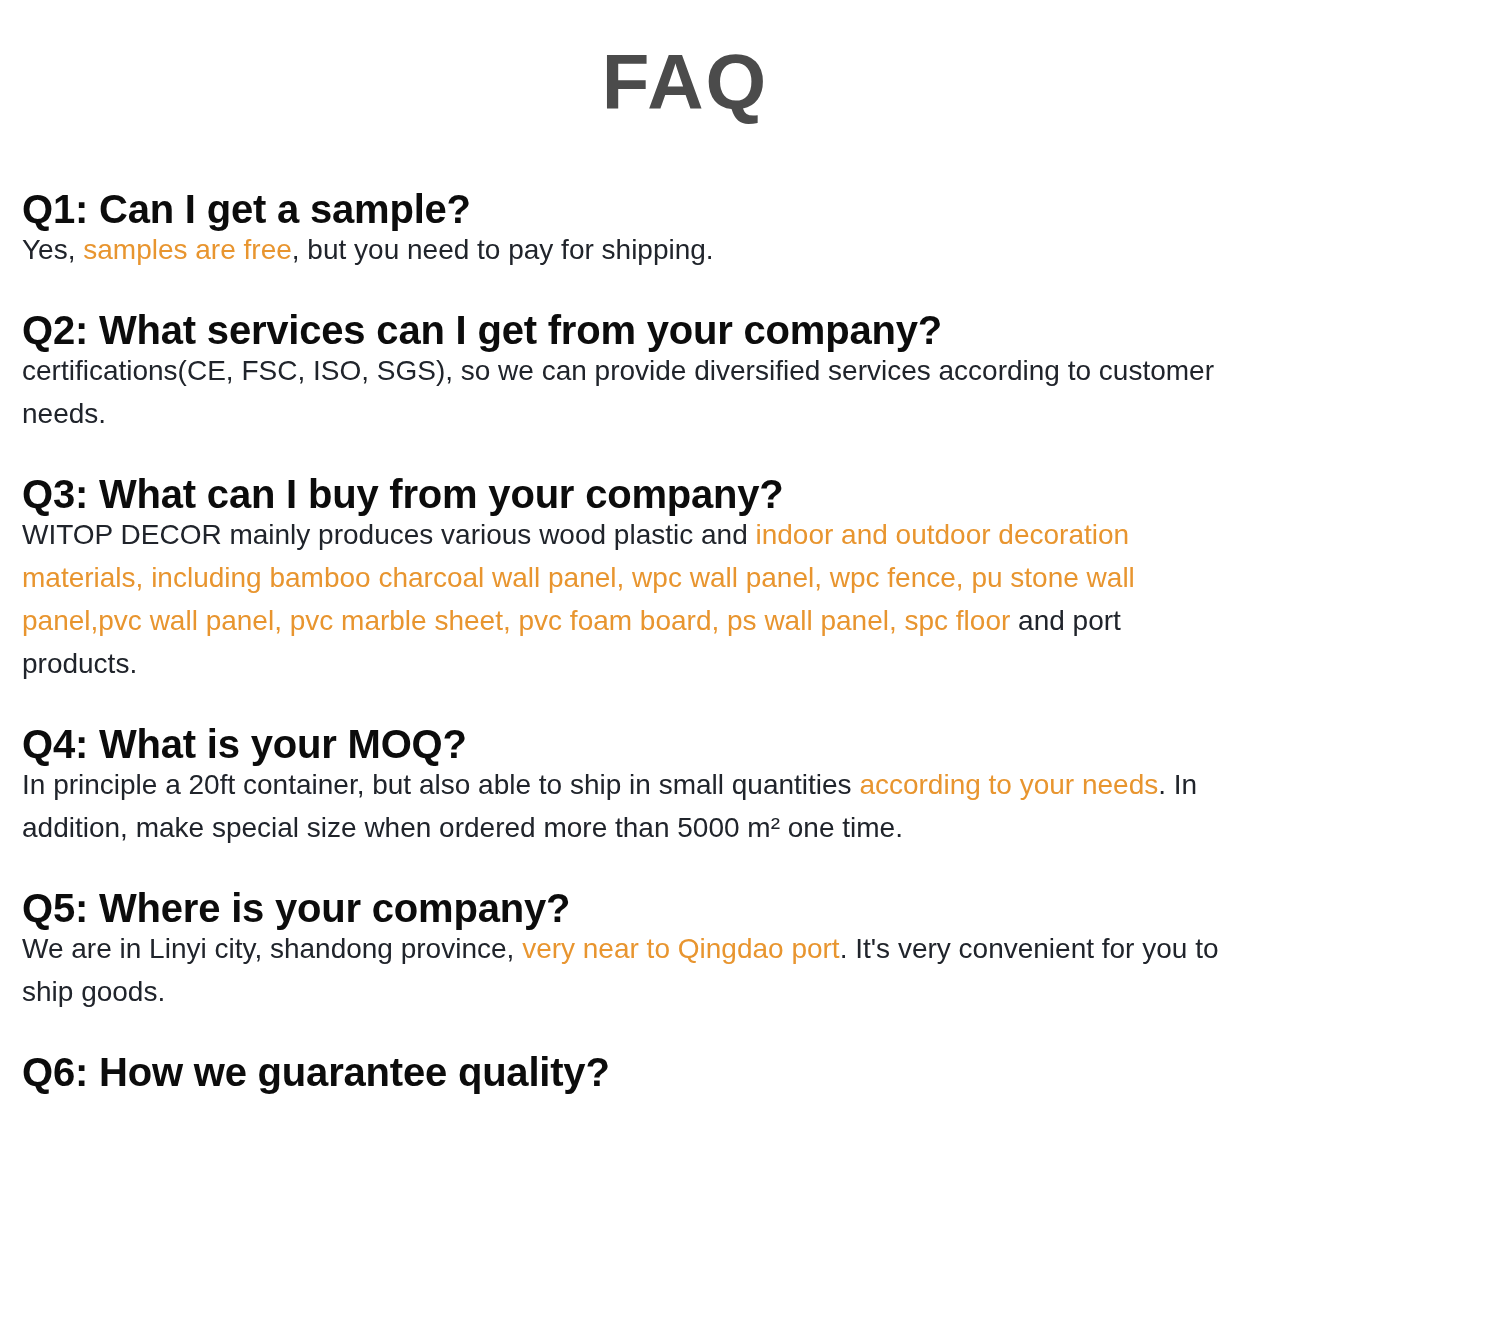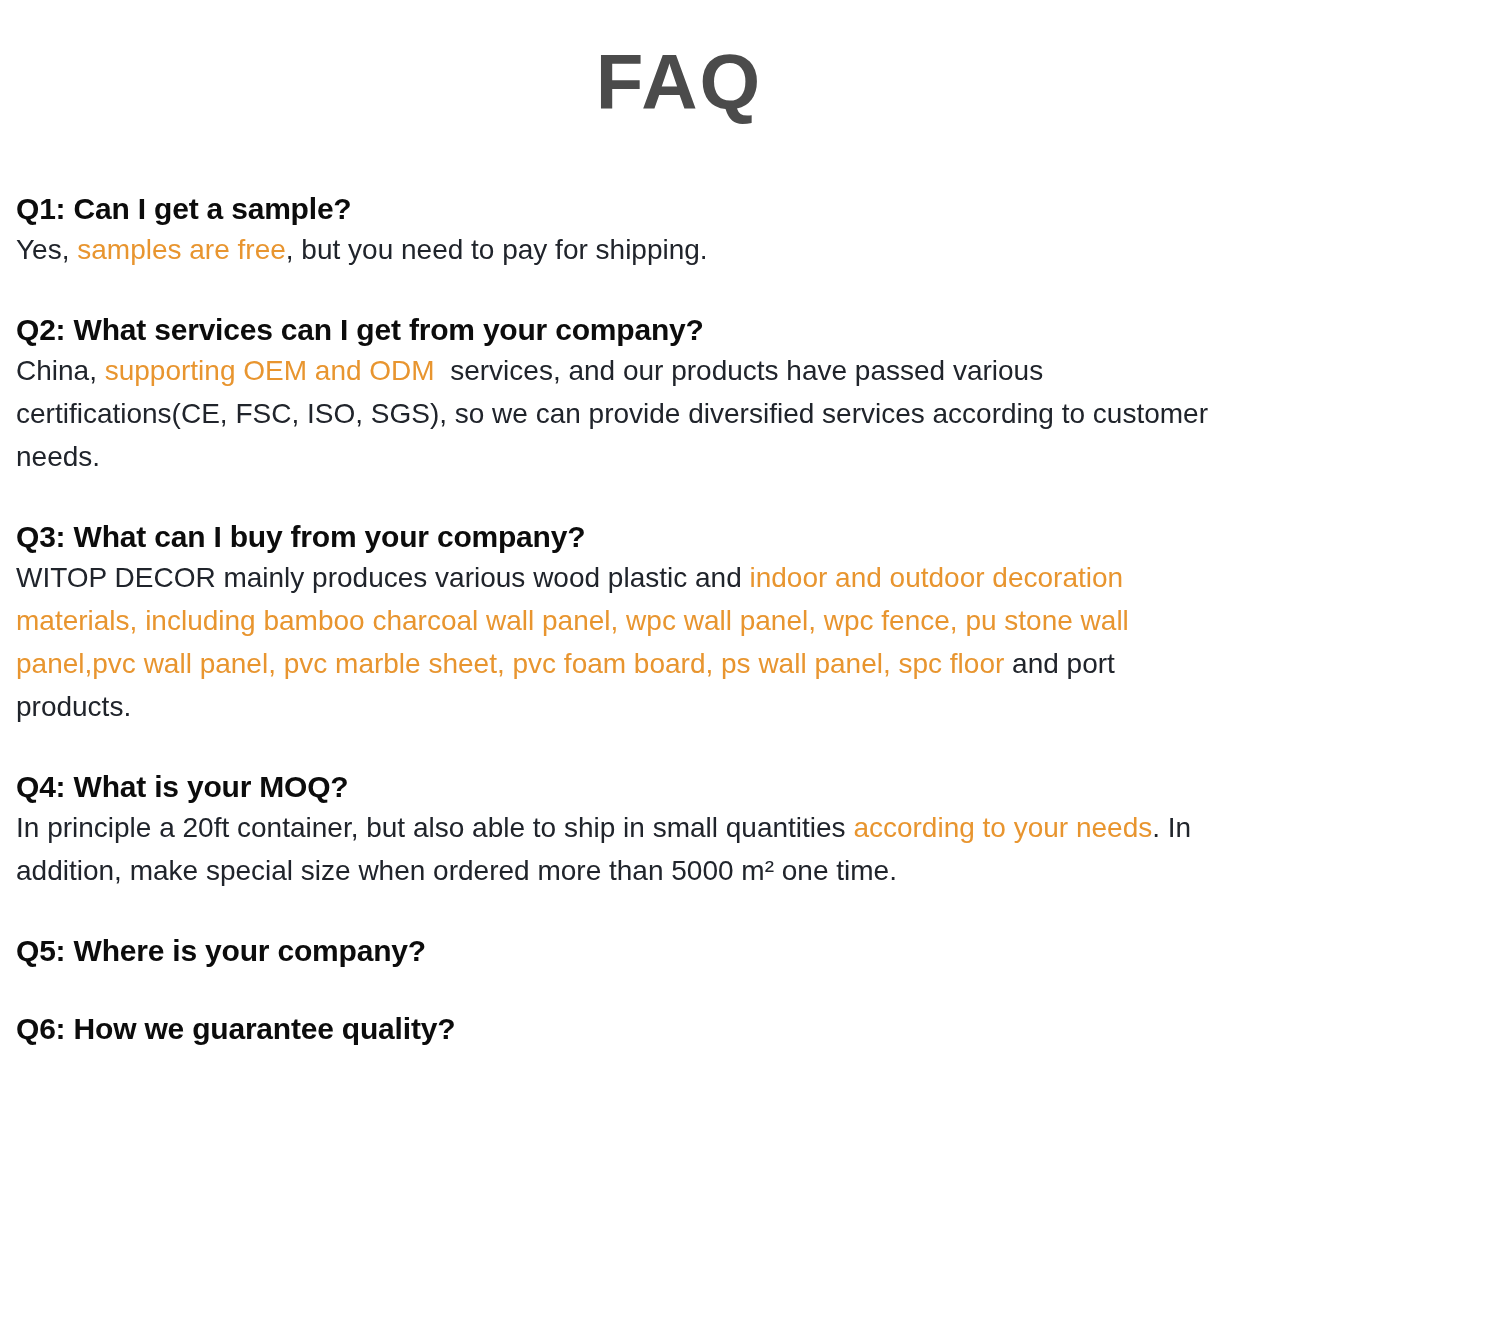--- a/index.html
+++ b/index.html
@@ -12,37 +12,37 @@
     height: 1342px;
     overflow: hidden;
     font-family: "Liberation Sans", "DejaVu Sans", sans-serif;
     --accent: #E8952F;
     --heading: #0C0C0C;
     --body: #20242B;
     --title: #4B4B4B;
   }
   .page {
     width: 1326px;
-    padding-left: 16px;
+    padding-left: 22px;
   }
   .title {
     margin: 42px 0 68px 0;
     text-align: center;
     font-size: 78px;
     line-height: 80px;
     font-weight: bold;
     letter-spacing: 2px;
     color: var(--title);
   }
   .qa {
     margin: 0 0 40px 0;
   }
   .question {
     margin: 0;
-    font-size: 30px;
+    font-size: 40px;
     line-height: 38px;
     font-weight: bold;
     color: var(--heading);
     letter-spacing: -0.2px;
     white-space: pre;
   }
   .answer {
   }
   .line {
     font-size: 28px;
@@ -62,21 +62,20 @@
   <div id="faq-list">
       <section class="qa">
         <h2 class="question">Q1: Can I get a sample?</h2>
         <div class="answer">
           <div class="line"><span class="plain">Yes, </span><span class="accent">samples are free</span><span class="plain">, but you need to pay for shipping.</span></div>
         </div>
       </section>
       <section class="qa">
         <h2 class="question">Q2: What services can I get from your company?</h2>
         <div class="answer">
-          <div class="line"><span class="plain">China, </span><span class="accent">supporting OEM and ODM </span><span class="plain"> services, and our products have passed various</span></div>
           <div class="line"><span class="plain">certifications(CE, FSC, ISO, SGS), so we can provide diversified services according to customer</span></div>
           <div class="line"><span class="plain">needs.</span></div>
         </div>
       </section>
       <section class="qa">
         <h2 class="question">Q3: What can I buy from your company?</h2>
         <div class="answer">
           <div class="line"><span class="plain">WITOP DECOR mainly produces various wood plastic and </span><span class="accent">indoor and outdoor decoration</span></div>
           <div class="line"><span class="accent">materials, including bamboo charcoal wall panel, wpc wall panel, wpc fence, pu stone wall</span></div>
           <div class="line"><span class="accent">panel,pvc wall panel, pvc marble sheet, pvc foam board, ps wall panel, spc floor</span><span class="plain"> and port</span></div>
@@ -85,19 +84,23 @@
       </section>
       <section class="qa">
         <h2 class="question">Q4: What is your MOQ?</h2>
         <div class="answer">
           <div class="line"><span class="plain">In principle a 20ft container, but also able to ship in small quantities </span><span class="accent">according to your needs</span><span class="plain">. In</span></div>
           <div class="line"><span class="plain">addition, make special size when ordered more than 5000 m² one time.</span></div>
         </div>
       </section>
       <section class="qa">
         <h2 class="question">Q5: Where is your company?</h2>
+        <div class="answer">
+          <div class="line"><span class="plain">We are in Linyi city, shandong province, </span><span class="accent">very near to Qingdao port</span><span class="plain">. It's very convenient for you to</span></div>
+          <div class="line"><span class="plain">ship goods.</span></div>
+        </div>
       </section>
       <section class="qa">
         <h2 class="question">Q6: How we guarantee quality?</h2>
       </section>
     </div>
 
 </div>
 
 </body></html>

